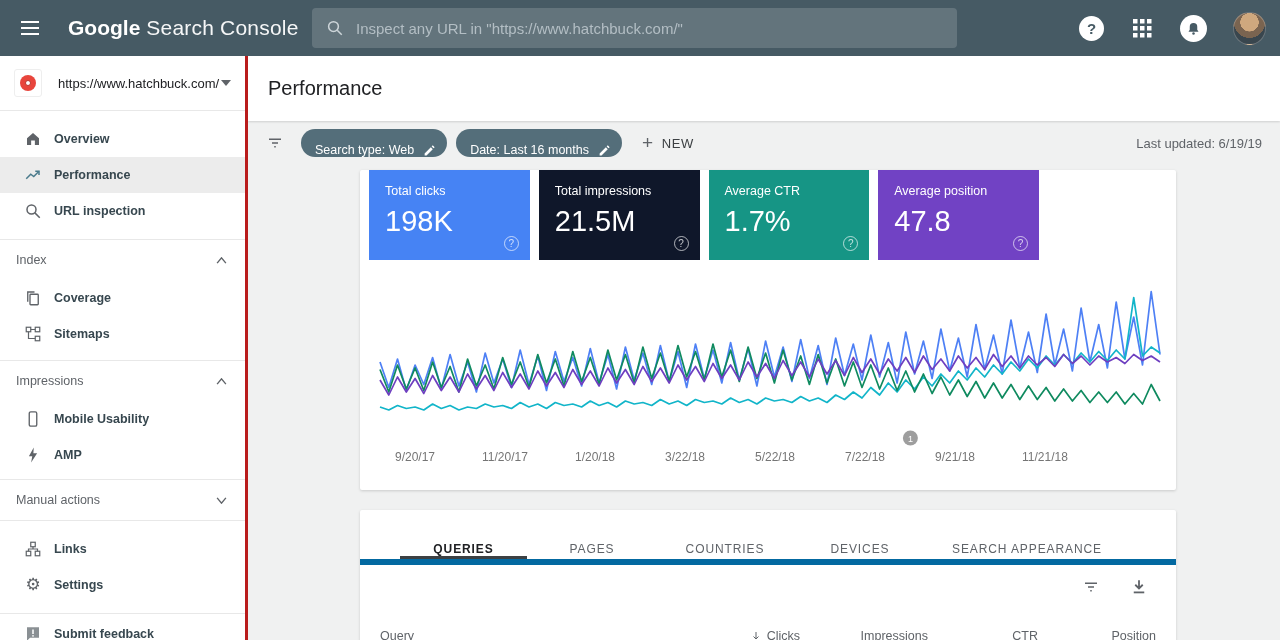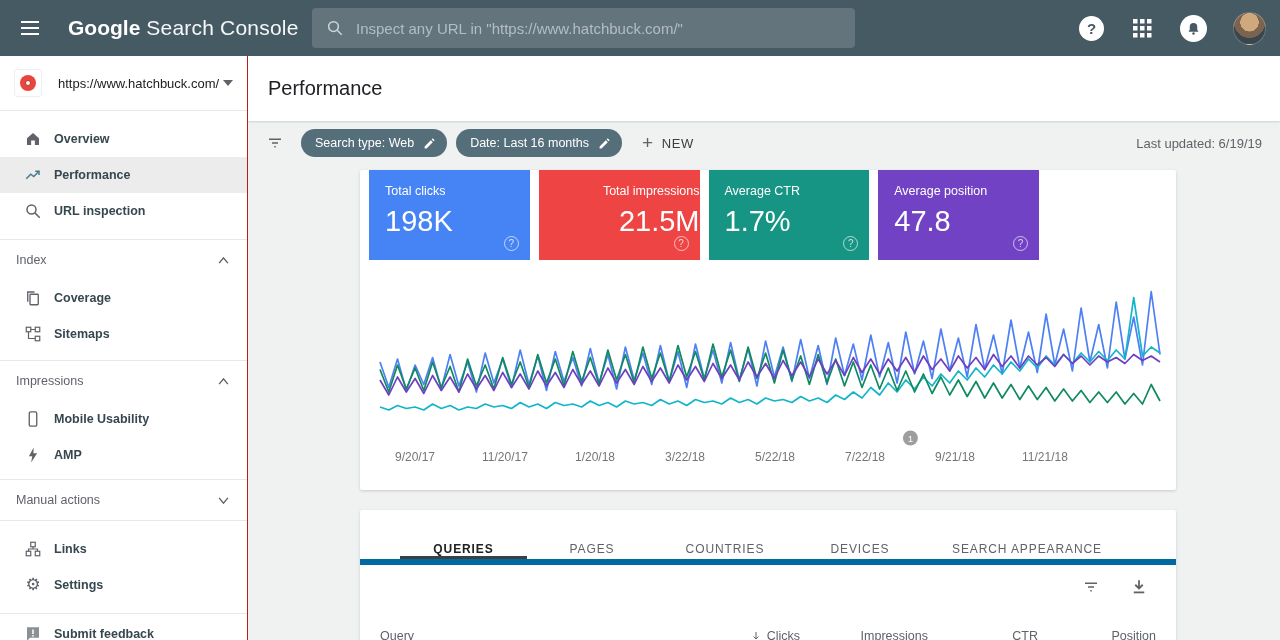--- a/index.html
+++ b/index.html
@@ -7,39 +7,39 @@
     font-family:"Liberation Sans", sans-serif; background:#f0f1f1; }
 
   
   .appbar { position:absolute; left:0; top:0; width:1280px; height:56px;
     background:#465a64; display:flex; align-items:center; z-index:30; }
   .hamburger { width:24px; height:24px; margin-left:18px; cursor:pointer; }
   .logo { margin-left:26px; color:#fff; font-size:21px; letter-spacing:.2px;
     white-space:nowrap; }
   .logo .g1 { font-weight:bold; letter-spacing:0; }
   .logo .g2 { font-weight:normal; opacity:.95; margin-left:6px; }
-  .searchbox { position:absolute; left:312px; top:8px; width:543px; height:40px;
+  .searchbox { position:absolute; left:312px; top:8px; width:645px; height:40px;
     background:rgba(255,255,255,.16); border-radius:4px; display:flex;
     align-items:center; padding:0 14px; }
   .searchbox input { flex:1; background:transparent; border:none; outline:none;
     color:#e3e8ea; font-size:15px; margin-left:12px;
     font-family:"Liberation Sans", sans-serif; }
   .searchbox input::placeholder { color:#b3bec4; }
   .appbar-right { position:absolute; right:14px; top:0; height:56px;
     display:flex; align-items:center; gap:26px; }
   .disc { width:25px; height:25px; border-radius:50%; background:#fff;
     display:flex; align-items:center; justify-content:center; cursor:pointer; }
   .disc .qm { color:#465a64; font-weight:bold; font-size:15px; }
   .avatar { width:33px; height:33px; border-radius:50%; cursor:pointer;
     background:radial-gradient(circle at 50% 30%, #cfa87e 0 34%, #7a6450 35% 58%, #39464e 59%);
     border:1px solid rgba(255,255,255,.25); }
 
   
   .sidebar { position:absolute; left:0; top:56px; width:248px; height:584px;
-    background:#fff; border-right:1px solid #b91c1c; z-index:10; }
+    background:#fff; border-right:3px solid #b91c1c; z-index:10; }
   .prop-row { height:54px; display:flex; align-items:center; padding:0 14px 0 14px;
     cursor:pointer; }
   .favicon { width:28px; height:28px; border:1px solid #eee; border-radius:3px;
     display:flex; align-items:center; justify-content:center; background:#fff; }
   .favicon .dot { width:16px; height:16px; border-radius:50%; background:#e8453c;
     display:flex; align-items:center; justify-content:center; }
   .favicon .dot i { width:6px; height:6px; border-radius:50%; background:#fff;
     display:block; border:1px solid #b8352d; }
   .prop-url { margin-left:16px; font-size:13px; color:#202124; flex:1; }
   .divider { height:1px; background:#e8e8e8; }
@@ -55,21 +55,21 @@
   .gear-glyph { font-size:17px; color:#5f6368; line-height:18px; margin-right:12px;
     width:18px; text-align:center; }
 
   
   .main { position:absolute; left:248px; top:56px; width:1032px; height:584px; }
   .titlebar { height:65px; background:#fff; display:flex; align-items:center;
     padding-left:20px; box-shadow:0 1px 2px rgba(0,0,0,.14); position:relative; z-index:5;}
   .page-title { font-size:20px; color:#202124; }
   .filterrow { height:44px; display:flex; align-items:center; padding:0 18px; }
   .chip { height:28px; border-radius:14px; background:#546e7a; color:#fff;
-    display:flex; align-items:center; gap:9px; padding:0 11px 0 14px;
+    display:flex; align-items:flex-end; gap:9px; padding:0 11px 0 14px;
     font-size:12.5px; margin-left:9px; cursor:pointer; white-space:nowrap; }
   .newbtn { display:flex; align-items:center; gap:8px; margin-left:20px;
     color:#3c4043; font-size:13px; letter-spacing:.6px; cursor:pointer; }
   .plus { font-size:19px; color:#5f6368; font-weight:normal; line-height:18px; }
   .lastupd { margin-left:auto; font-size:13px; color:#5f6368; }
 
   .panel { background:#fff; border-radius:2px;
     box-shadow:0 1px 3px rgba(0,0,0,.16); margin:0 104px 0 112px; }
   .panel.chartpanel { margin-top:5px; height:320px; }
   .cards { display:flex; }
@@ -291,21 +291,21 @@
     <span class="lastupd">Last updated: 6/19/19</span>
   </div>
 
   <div class="panel chartpanel">
     <div class="cards">
       <div class="card" style="background: rgb(70, 131, 244);">
         <div class="clabel">Total clicks</div>
         <div class="cvalue">198K</div>
         <div class="chelp">?</div>
       </div>
-      <div class="card" style="background: #ef4444; text-align: right;">
+      <div class="card" style="background: #0f172a;">
         <div class="clabel">Total impressions</div>
         <div class="cvalue">21.5M</div>
         <div class="chelp">?</div>
       </div>
       <div class="card" style="background: rgb(22, 149, 133);">
         <div class="clabel">Average CTR</div>
         <div class="cvalue">1.7%</div>
         <div class="chelp">?</div>
       </div>
       <div class="card" style="background: rgb(113, 66, 196);">

